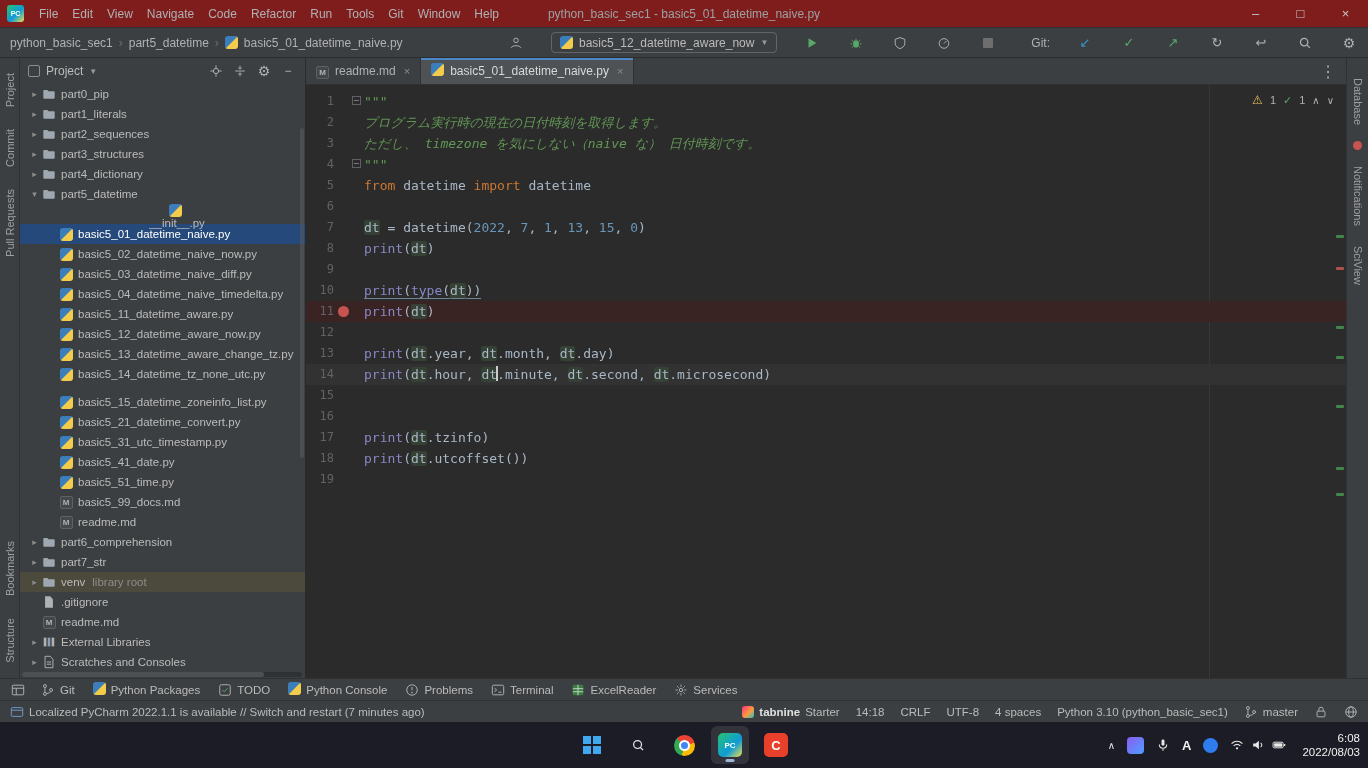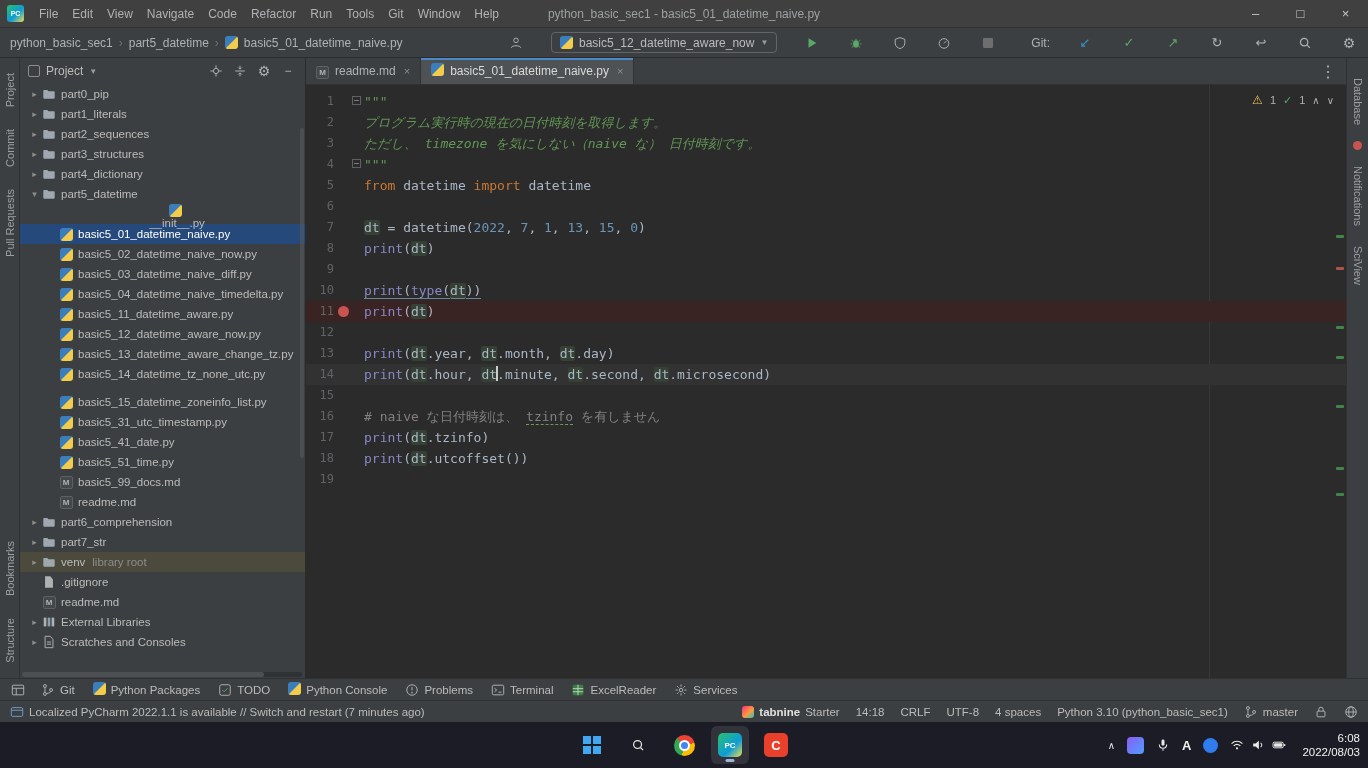--- a/index.html
+++ b/index.html
@@ -1,21 +1,21 @@
 <!DOCTYPE html>
 <html><head>
 <meta charset="utf-8">
 <style>
   * { margin:0; padding:0; box-sizing:border-box; }
   html,body { width:1368px; height:768px; overflow:hidden; background:#2B2B2B;
     font-family:"Liberation Sans", sans-serif; color:#BBBBBB; }
   #app { position:relative; width:1368px; height:768px; }
 
   
-  #titlebar { position:absolute; top:0; left:0; right:0; height:28px; background:#404040;
+  #titlebar { position:absolute; top:0; left:0; right:0; height:28px; background:#7f1d1d;
     display:flex; align-items:center; font-size:12px; color:#AFB1B3; border-bottom:1px solid #2F3133; }
   .logo { width:17px; height:17px; border-radius:3px; margin:0 8px 0 7px; flex:none;
     background:linear-gradient(135deg,#27C26E,#0E9BD8 55%,#F0E04A); color:#fff; font-size:7px;
     font-weight:bold; display:flex; align-items:center; justify-content:center; }
   .menu-item { padding:0 7px; height:100%; display:flex; align-items:center; cursor:default; }
   .tb-title { position:absolute; left:300px; right:300px; text-align:center; color:#9DA0A2; pointer-events:none; }
   .win-btns { margin-left:auto; display:flex; height:100%; }
   .win-btns span { width:45px; display:flex; align-items:center; justify-content:center; font-size:13px; color:#C8C8C8; }
 
   
@@ -388,20 +388,27 @@
             <span class="fic">
               <span class="py-ic"></span>
             </span>
             <span class="lbl">basic5_15_datetime_zoneinfo_list.py</span>
           </div>
           <div class="row" style="padding-left: 25px;">
             <span class="chev"></span>
             <span class="fic">
               <span class="py-ic"></span>
             </span>
+            <span class="lbl">basic5_21_datetime_convert.py</span>
+          </div>
+          <div class="row" style="padding-left: 25px;">
+            <span class="chev"></span>
+            <span class="fic">
+              <span class="py-ic"></span>
+            </span>
             <span class="lbl">basic5_31_utc_timestamp.py</span>
           </div>
           <div class="row" style="padding-left: 25px;">
             <span class="chev"></span>
             <span class="fic">
               <span class="py-ic"></span>
             </span>
             <span class="lbl">basic5_41_date.py</span>
           </div>
           <div class="row" style="padding-left: 25px;">
@@ -606,21 +613,20 @@
             <div class="cl">
               <div class="gut">
                 <span class="lnum">15</span>
               </div>
               <div class="txt"></div>
             </div>
             <div class="cl">
               <div class="gut">
                 <span class="lnum">16</span>
               </div>
-              <div class="txt"><span class="c-cm"># naive な日付時刻は、 </span><span class="c-cm typo">tzinfo</span><span class="c-cm"> を有しません</span></div>
             </div>
             <div class="cl">
               <div class="gut">
                 <span class="lnum">17</span>
               </div>
               <div class="txt"><span class="c-bi">print</span><span>(</span><span class="hl">dt</span><span>.tzinfo)</span></div>
             </div>
             <div class="cl">
               <div class="gut">
                 <span class="lnum">18</span>

